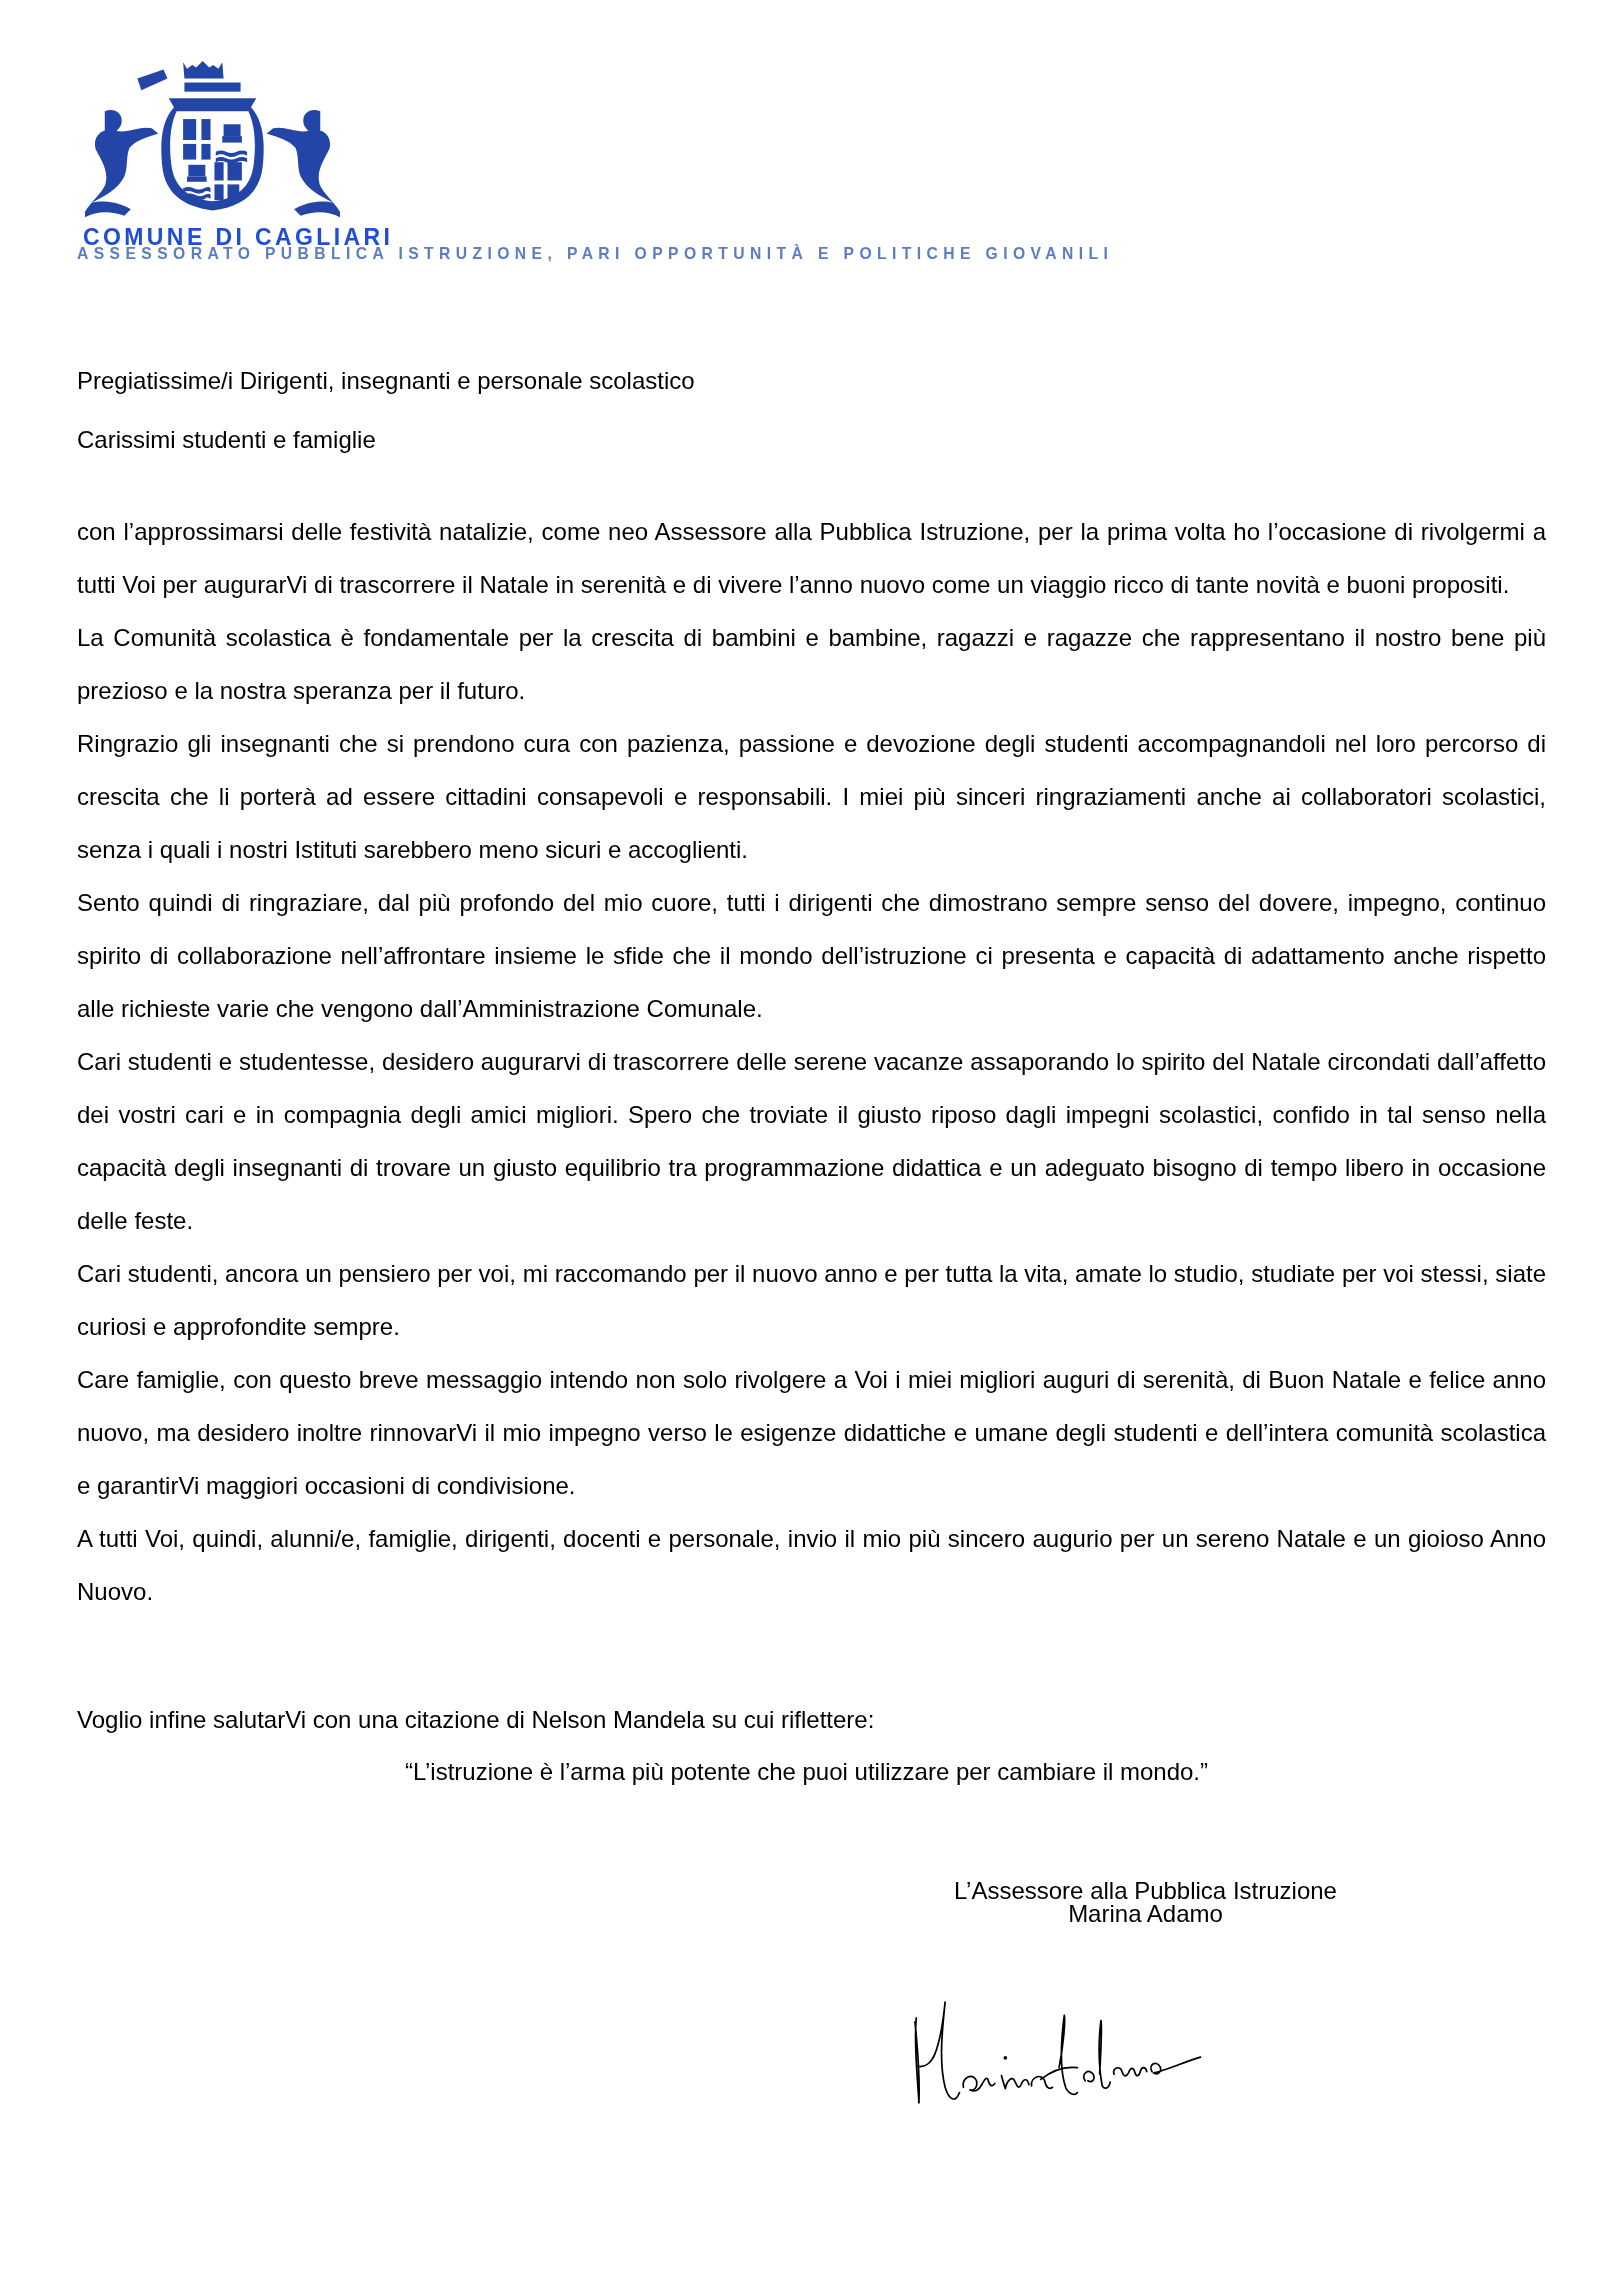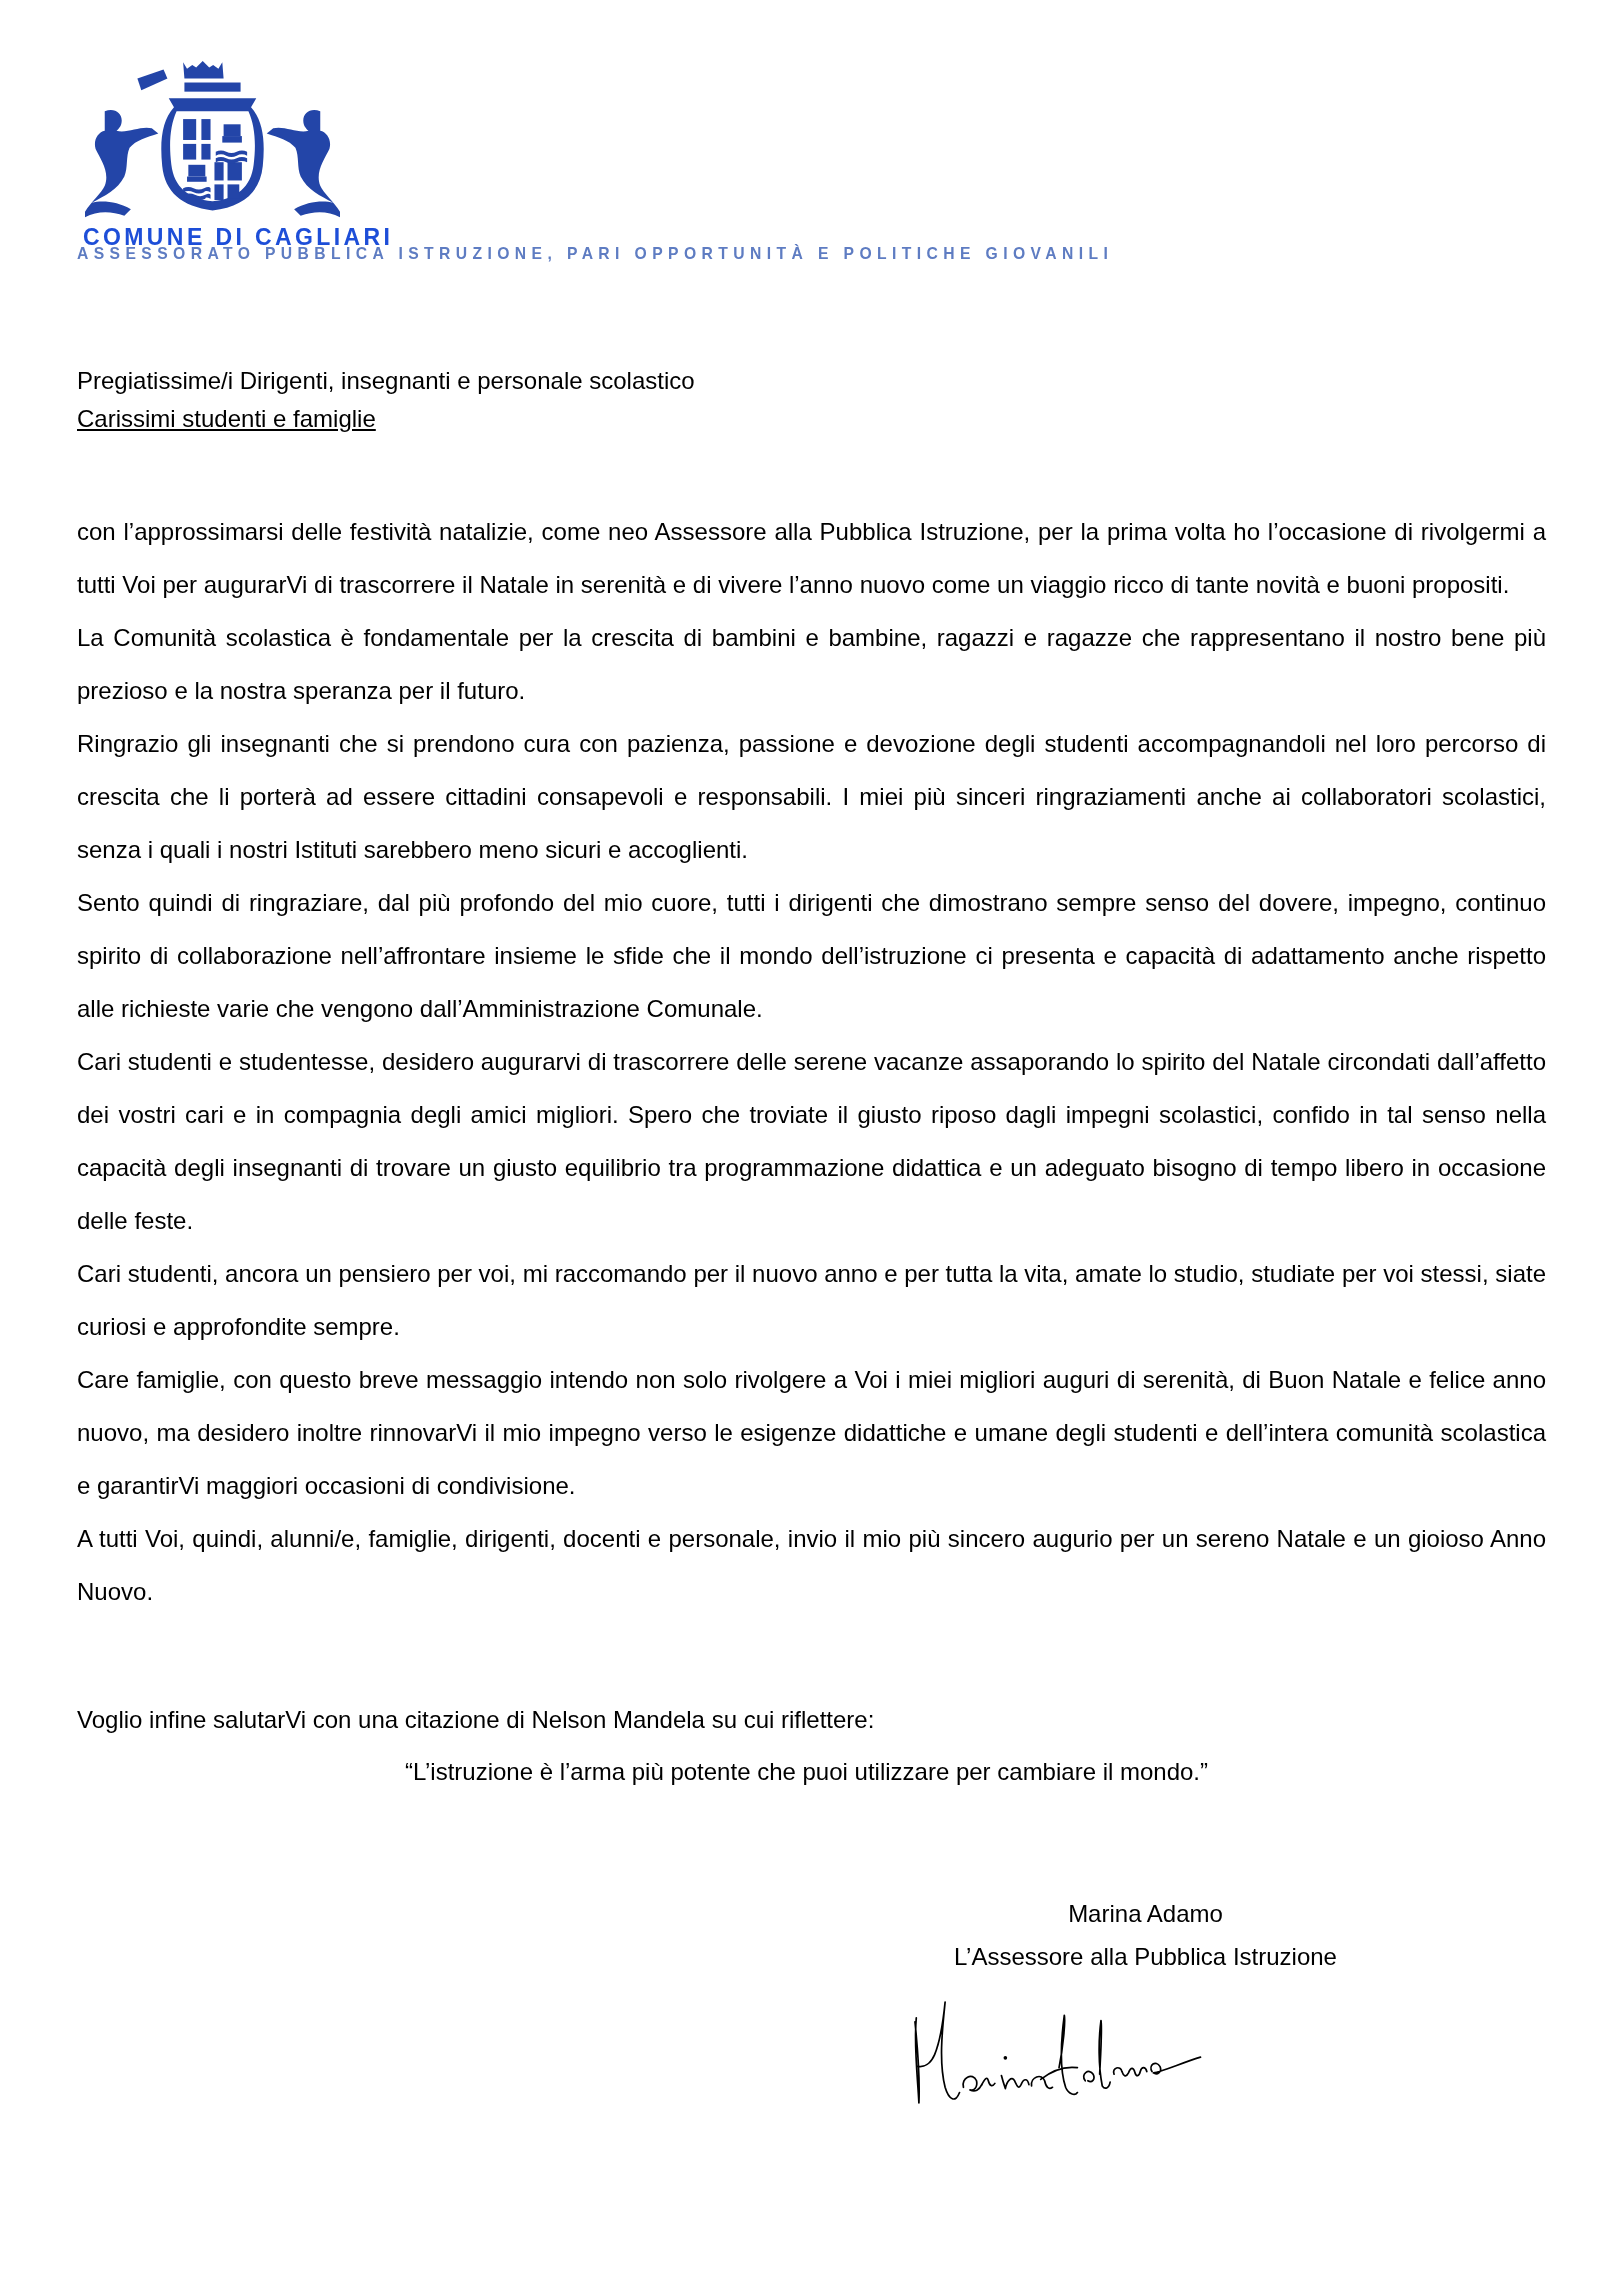--- a/index.html
+++ b/index.html
@@ -9,21 +9,21 @@
   .org-name { position: absolute; left: 83px; top: 224px; font-size: 23px; font-weight: bold;
               letter-spacing: 3.4px; color: #1d4ed8; white-space: nowrap; }
   .dept-name { position: absolute; left: 77px; top: 245px; font-size: 15.7px; letter-spacing: 5.4px;
                color: #5e7cc2; white-space: nowrap; font-weight: bold; }
   .salutation { position: absolute; left: 77px; font-size: 24px; line-height: 1; white-space: nowrap; }
   .body-text { position: absolute; left: 77px; top: 505px; width: 1469px;
                font-size: 24px; line-height: 53px; text-align: justify; }
   .body-text p { margin: 0; }
   .closing { position: absolute; left: 77px; top: 1706px; font-size: 24px; white-space: nowrap; }
   .quote { position: absolute; left: 0; width: 1577px; top: 1758px; text-align: center; font-size: 24px; padding-left: 36px; box-sizing: border-box; }
-  .sig-title { position: absolute; left: 851px; width: 589px; top: 1943px; text-align: center; font-size: 24px; }
+  .sig-title { position: absolute; left: 851px; width: 589px; top: 1877px; text-align: center; font-size: 24px; }
   .sig-name  { position: absolute; left: 851px; width: 589px; top: 1900px; text-align: center; font-size: 24px; }
   .signature { position: absolute; left: 877px; top: 1989px; width: 537px; height: 118px; }
 </style>
 </head>
 <body>
 
 <div>
   <svg class="logo" viewBox="0 0 390 245">
     <g fill="#2345a8">
 
@@ -58,21 +58,21 @@
         <rect x="156" y="180" width="30" height="8"></rect>
       <path d="M150 198 q8 -4 16 0 q8 4 16 0 q8 -4 10 0 v6 q-8 -4 -10 0 q-8 4 -16 0 q-8 -4 -16 0 z"></path>
       <path d="M152 208 q8 -4 16 0 q8 4 16 0 q6 -3 8 0 v6 q-8 -4 -8 0 q-8 4 -16 0 q-8 -4 -16 0 z"></path>
     </g>
   </svg>
   <div class="org-name">COMUNE DI CAGLIARI</div>
   <div class="dept-name">ASSESSORATO PUBBLICA ISTRUZIONE, PARI OPPORTUNITÀ E POLITICHE GIOVANILI</div>
 </div>
 
 <div class="salutation" style="top:369px;">Pregiatissime/i Dirigenti, insegnanti e personale scolastico</div>
-<div class="salutation" style="top:407px;text-decoration:underline;">Carissimi studenti e famiglie</div>
+<div class="salutation" style="top:428px;">Carissimi studenti e famiglie</div>
 
 <div class="body-text">
   <p>con l’approssimarsi delle festività natalizie, come neo Assessore alla Pubblica Istruzione, per la prima volta ho l’occasione di rivolgermi a tutti Voi per augurarVi di trascorrere il Natale in serenità e di vivere l’anno nuovo come un viaggio ricco di tante novità e buoni propositi.</p>
   <p>La Comunità scolastica è fondamentale per la crescita di bambini e bambine, ragazzi e ragazze che rappresentano il nostro bene più prezioso e la nostra speranza per il futuro.</p>
   <p>Ringrazio gli insegnanti che si prendono cura con pazienza, passione e devozione degli studenti accompagnandoli nel loro percorso di crescita che li porterà ad essere cittadini consapevoli e responsabili. I miei più sinceri ringraziamenti anche ai collaboratori scolastici, senza i quali i nostri Istituti sarebbero meno sicuri e accoglienti.</p>
   <p>Sento quindi di ringraziare, dal più profondo del mio cuore, tutti i dirigenti che dimostrano sempre senso del dovere, impegno, continuo spirito di collaborazione nell’affrontare insieme le sfide che il mondo dell’istruzione ci presenta e capacità di adattamento anche rispetto alle richieste varie che vengono dall’Amministrazione Comunale.</p>
   <p>Cari studenti e studentesse, desidero augurarvi di trascorrere delle serene vacanze assaporando lo spirito del Natale circondati dall’affetto dei vostri cari e in compagnia degli amici migliori. Spero che troviate il giusto riposo dagli impegni scolastici, confido in tal senso nella capacità degli insegnanti di trovare un giusto equilibrio tra programmazione didattica e un adeguato bisogno di tempo libero in occasione delle feste.</p>
   <p>Cari studenti, ancora un pensiero per voi, mi raccomando per il nuovo anno e per tutta la vita, amate lo studio, studiate per voi stessi, siate curiosi e approfondite sempre.</p>
   <p>Care famiglie, con questo breve messaggio intendo non solo rivolgere a Voi i miei migliori auguri di serenità, di Buon Natale e felice anno nuovo, ma desidero inoltre rinnovarVi il mio impegno verso le esigenze didattiche e umane degli studenti e dell’intera comunità scolastica e garantirVi maggiori occasioni di condivisione.</p>
   <p>A tutti Voi, quindi, alunni/e, famiglie, dirigenti, docenti e personale, invio il mio più sincero augurio per un sereno Natale e un gioioso Anno Nuovo.</p>

